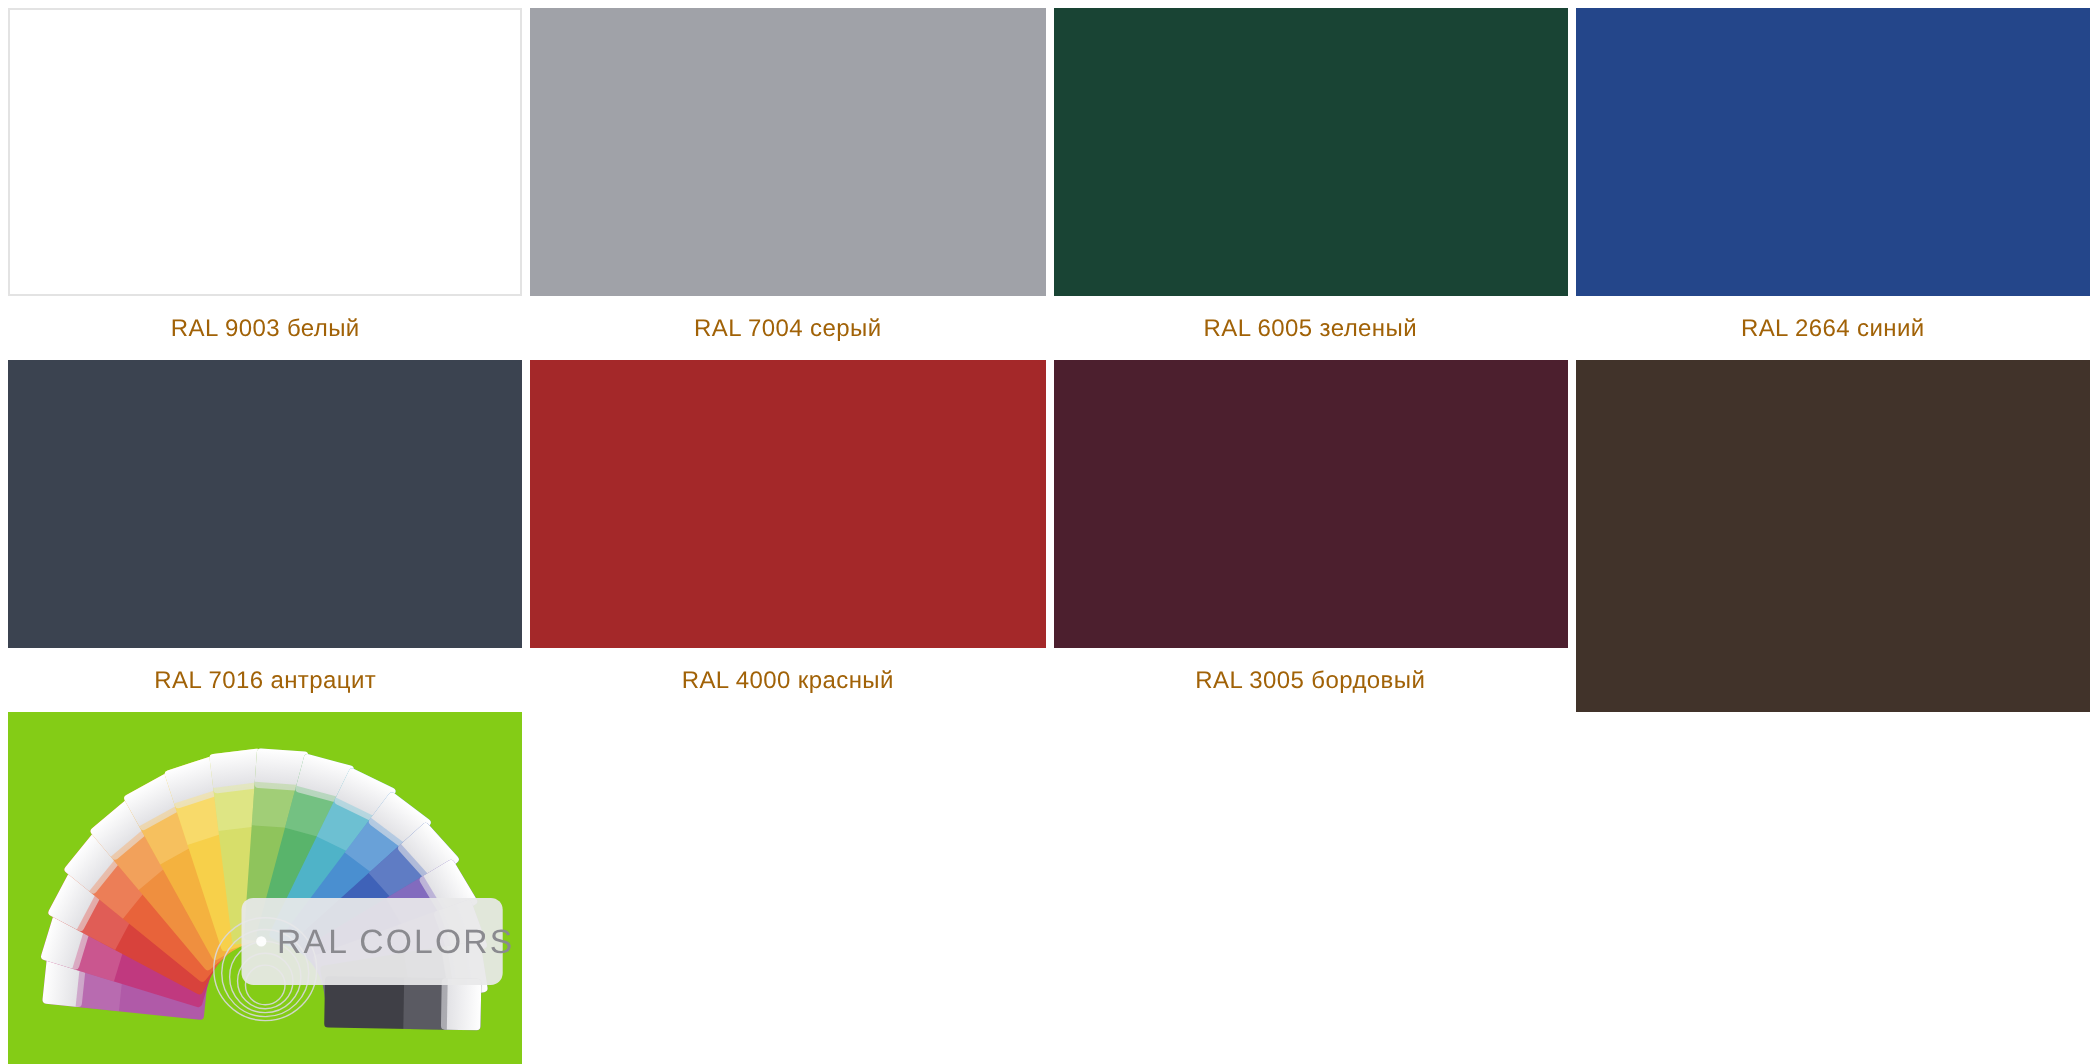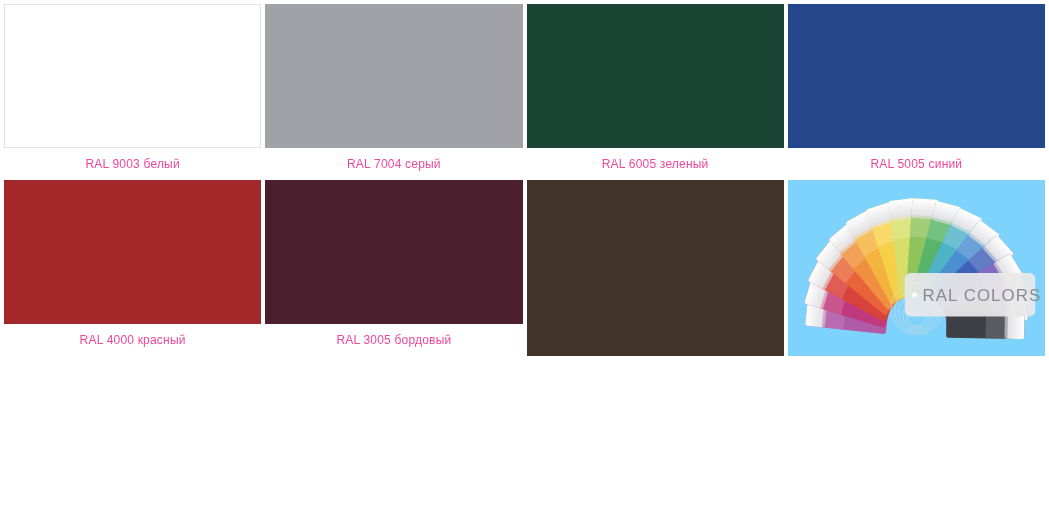--- a/index.html
+++ b/index.html
@@ -33,29 +33,29 @@
   }
   .swatch-chip.is-white {
     border: 1px solid #e3e3e3;
   }
   .swatch-label {
     flex: 0 0 auto;
     height: 32px;
     line-height: 32px;
     text-align: center;
     font-size: 12px;
-    color: #ec4899;
+    color: #a16207;
     letter-spacing: 0.2px;
     white-space: nowrap;
     overflow: hidden;
   }
 
   
   .fan-chip {
-    background: #7dd3fc;
+    background: #84cc16;
     display: flex;
     align-items: center;
     justify-content: flex-end;
   }
   .fan-wrap {
     position: relative;
     width: 100%;
     height: 100%;
   }
   .fan-wrap svg { display: block; width: 100%; height: 100%; }
@@ -77,23 +77,27 @@
   </div>
 
 
   <div class="swatch-cell">
     <div class="swatch-chip" style="background-color: rgb(25, 68, 52);"></div>
     <div class="swatch-label">RAL 6005 зеленый</div>
   </div>
 
   <div class="swatch-cell">
     <div class="swatch-chip" style="background-color: rgb(36, 70, 138);"></div>
-    <div class="swatch-label">RAL 5005 синий</div>
-  </div>
-
+    <div class="swatch-label">RAL 2664 синий</div>
+  </div>
+
+  <div class="swatch-cell">
+    <div class="swatch-chip" style="background-color: rgb(59, 67, 80);"></div>
+    <div class="swatch-label">RAL 7016 антрацит</div>
+  </div>
 
   <div class="swatch-cell">
     <div class="swatch-chip" style="background-color: rgb(164, 40, 41);"></div>
     <div class="swatch-label">RAL 4000 красный</div>
   </div>
 
   <div class="swatch-cell">
     <div class="swatch-chip" style="background-color: rgb(76, 31, 46);"></div>
     <div class="swatch-label">RAL 3005 бордовый</div>
   </div>

